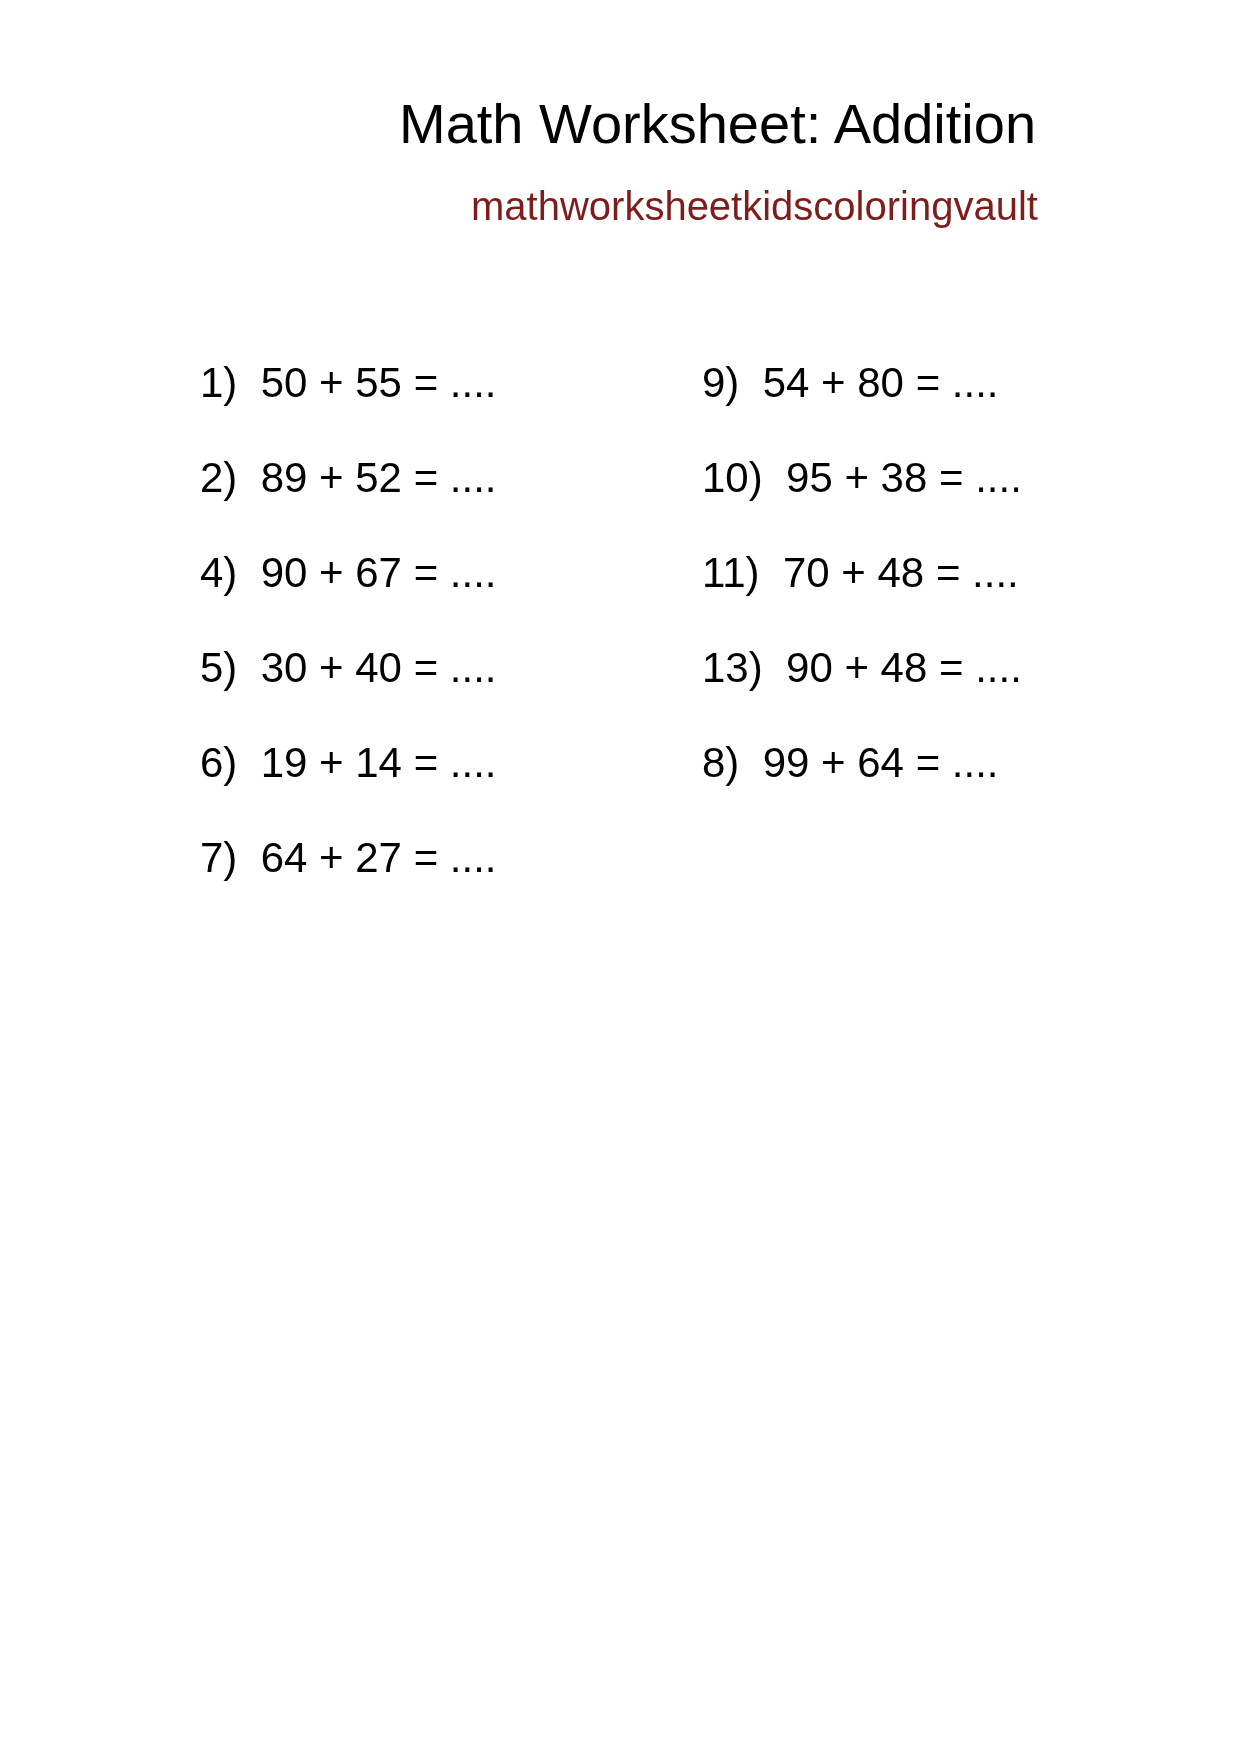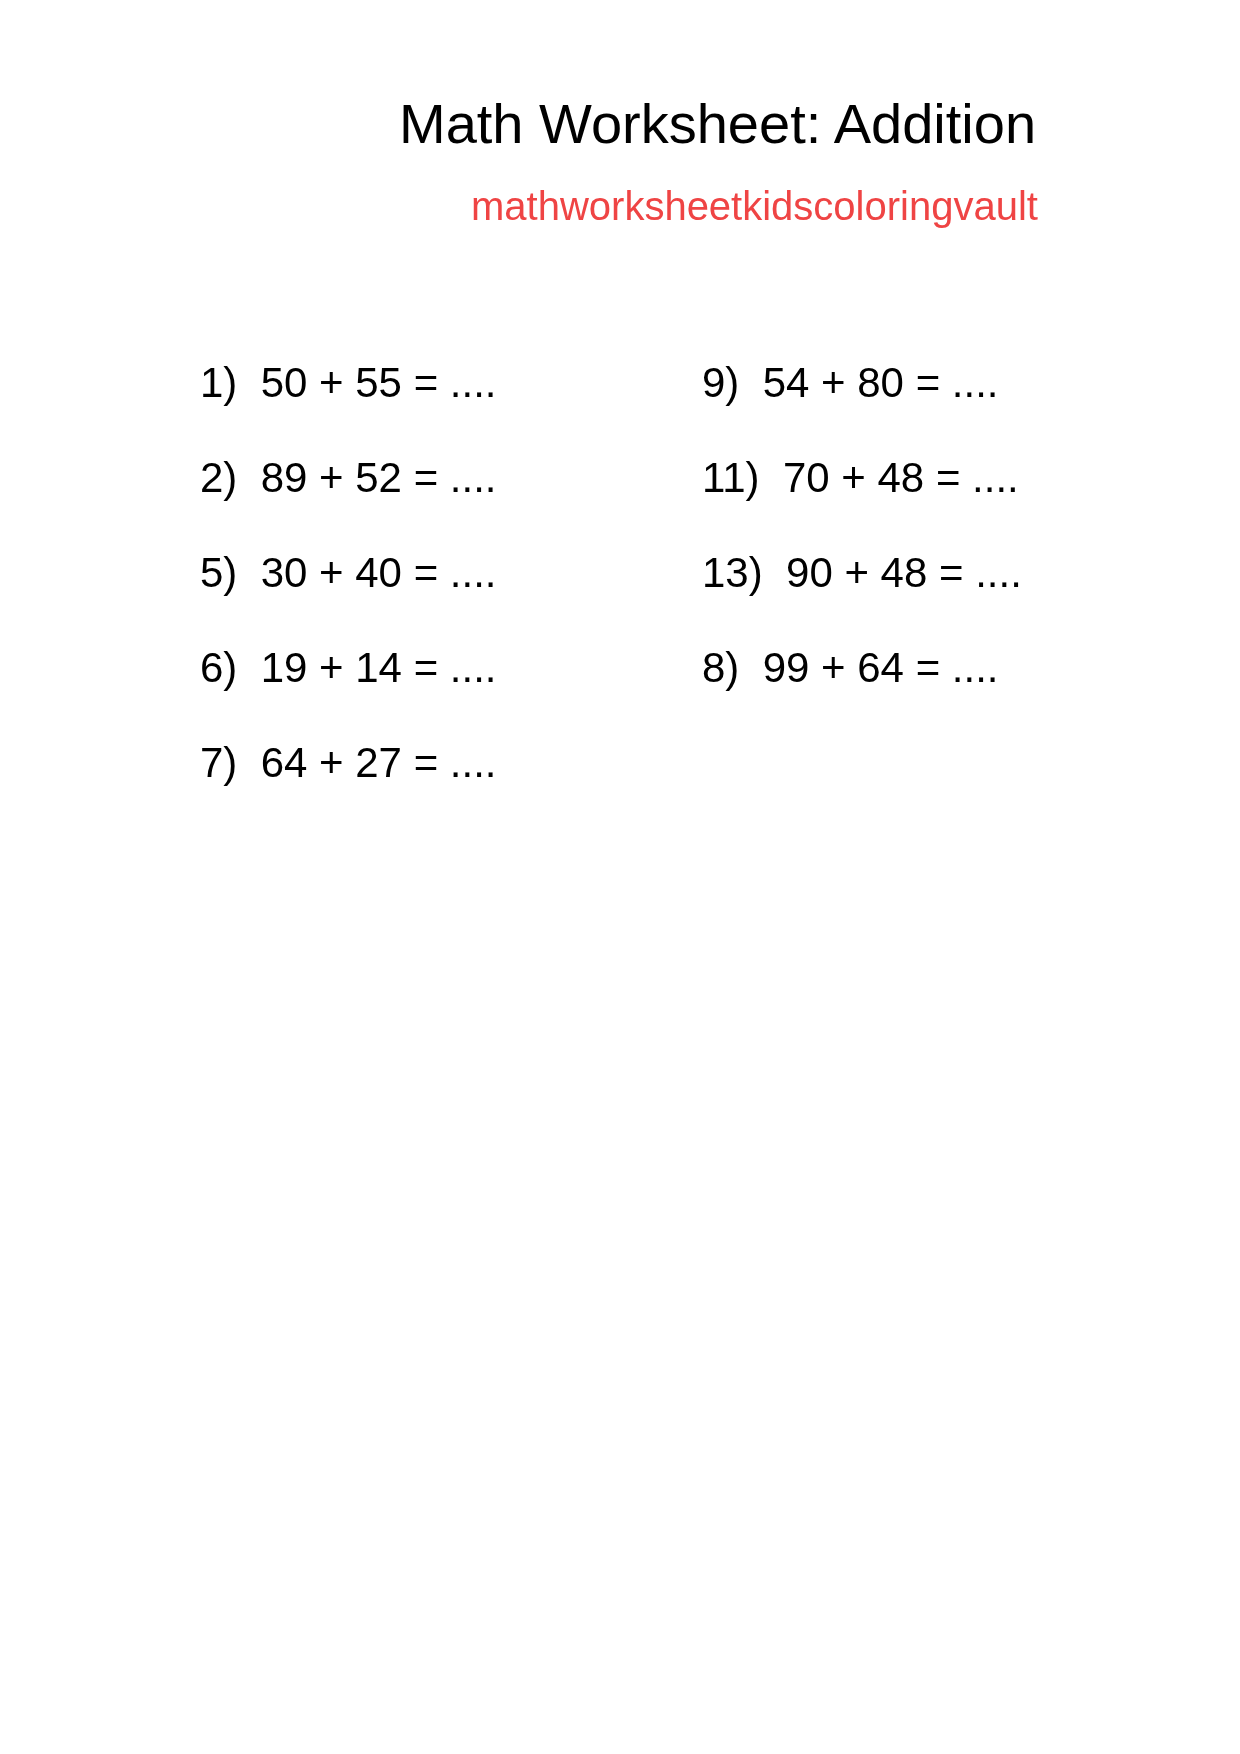--- a/index.html
+++ b/index.html
@@ -1,37 +1,39 @@
 <!DOCTYPE html>
 <html><head>
   <meta charset="utf-8">
   <style>
     html, body { margin: 0; padding: 0; background: #ffffff; }
     body { width: 1240px; height: 1754px; position: relative; overflow: hidden;
            font-family: "Liberation Sans", sans-serif; color: #000; }
     .title { position: absolute; left: 0; width: 1240px; top: 96px; text-align: left;
              font-size: 56px; line-height: 1; padding-left: 371px; box-sizing: border-box; margin-left: 28px; }
-    .subtitle { position: absolute; top: 186px; left: 471px; font-size: 40px; line-height: 1; color: #ef4444; }
+    .subtitle { position: absolute; top: 186px; left: 471px; font-size: 40px; line-height: 1; color: #7f1d1d; }
     .col { position: absolute; top: 362px; }
     .col.left { left: 200px; }
     .col.right { left: 702px; }
     .problem { font-size: 42px; line-height: 1; height: 95px; white-space: pre; }
   </style>
 </head>
 <body>
 
 <div class="title">Math Worksheet: Addition</div>
 <div class="subtitle">mathworksheetkidscoloringvault</div>
 
 <div class="col left">
   <div class="problem">1)  50 + 55 = ....</div>
   <div class="problem">2)  89 + 52 = ....</div>
+  <div class="problem">4)  90 + 67 = ....</div>
   <div class="problem">5)  30 + 40 = ....</div>
   <div class="problem">6)  19 + 14 = ....</div>
   <div class="problem">7)  64 + 27 = ....</div>
 </div>
 
 <div class="col right">
   <div class="problem">9)  54 + 80 = ....</div>
+  <div class="problem">10)  95 + 38 = ....</div>
   <div class="problem">11)  70 + 48 = ....</div>
   <div class="problem">13)  90 + 48 = ....</div>
   <div class="problem">8)  99 + 64 = ....</div>
 </div>
 
 </body></html>

